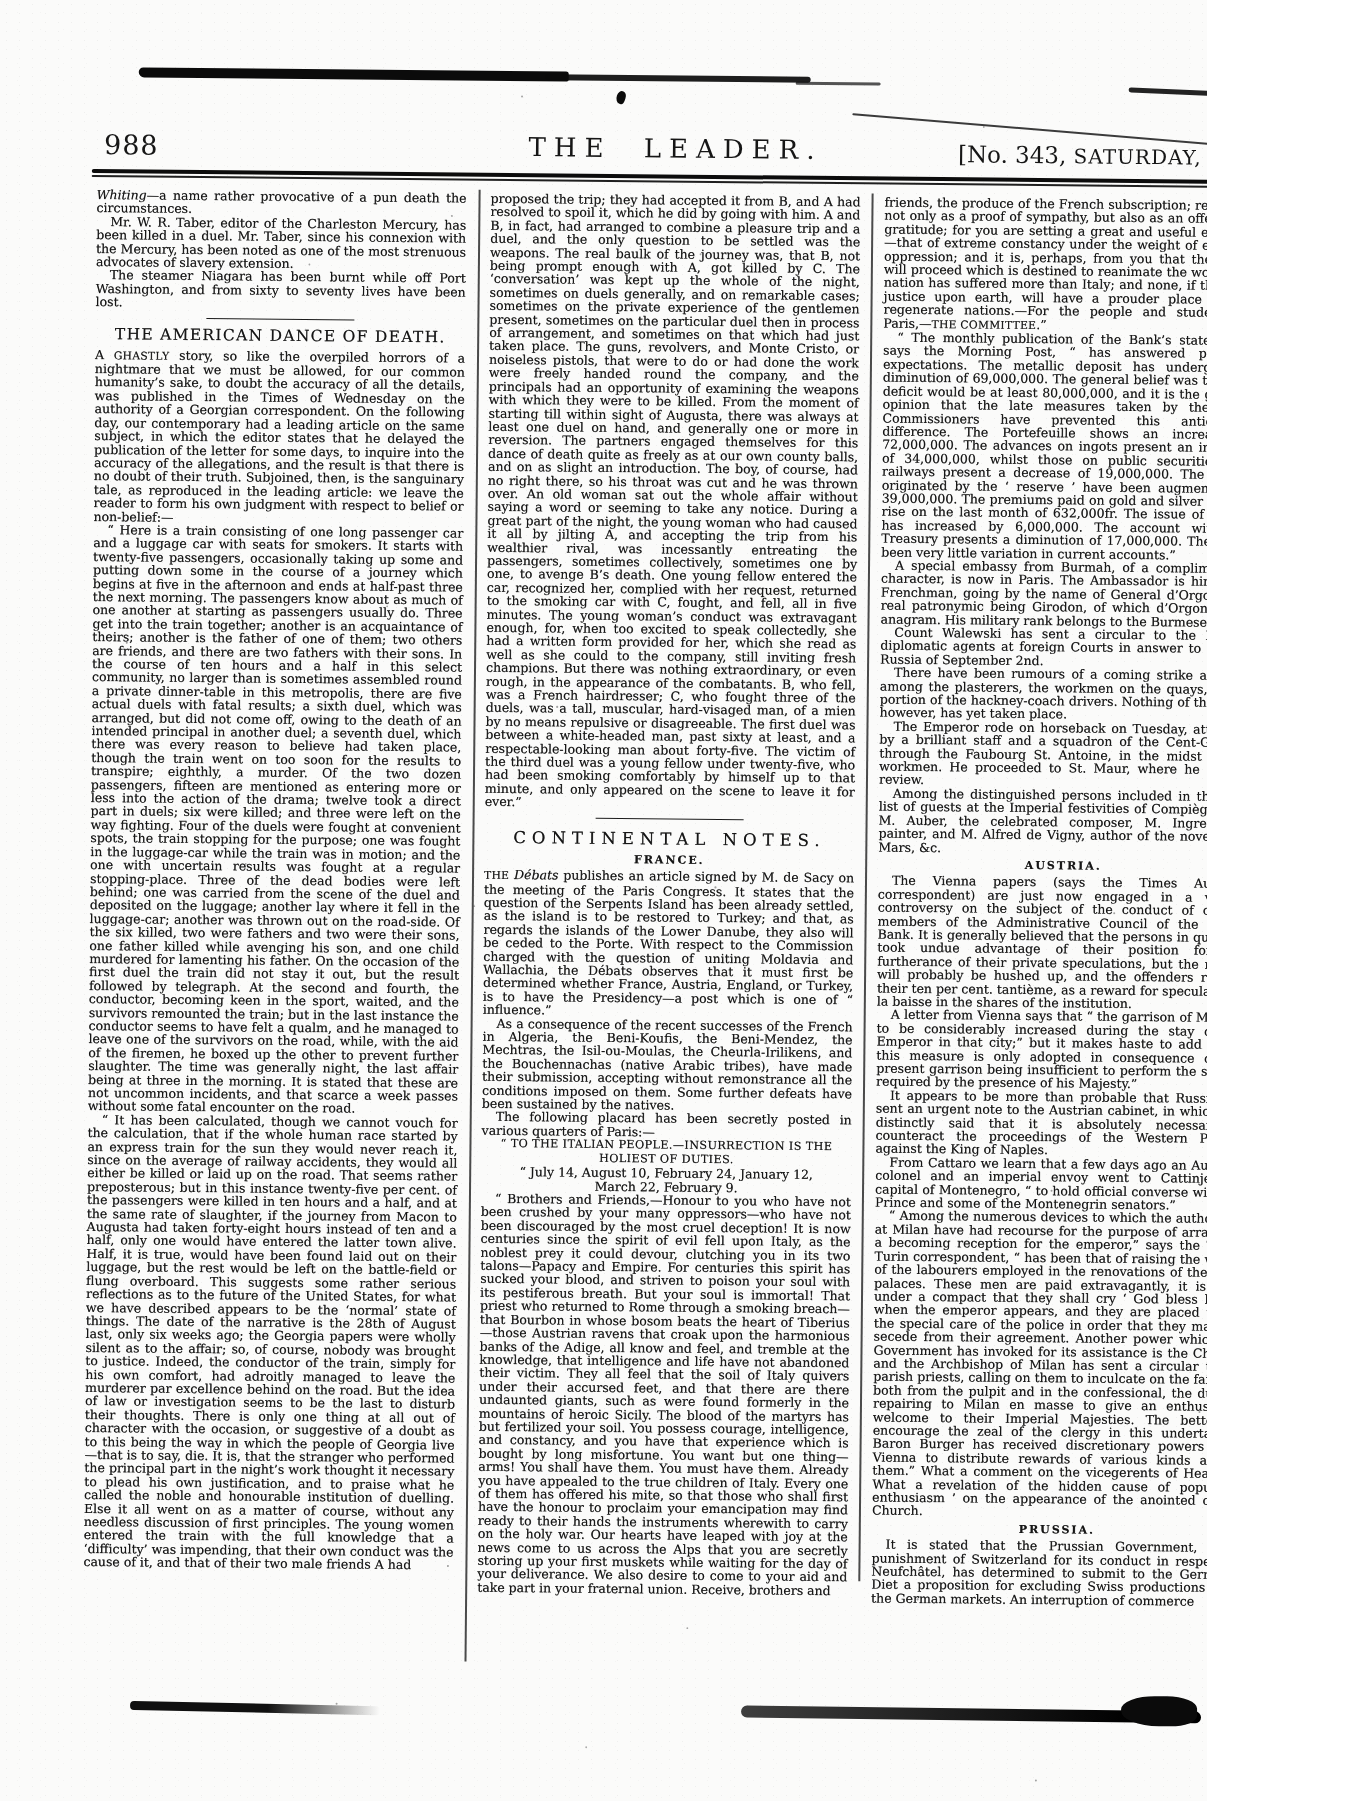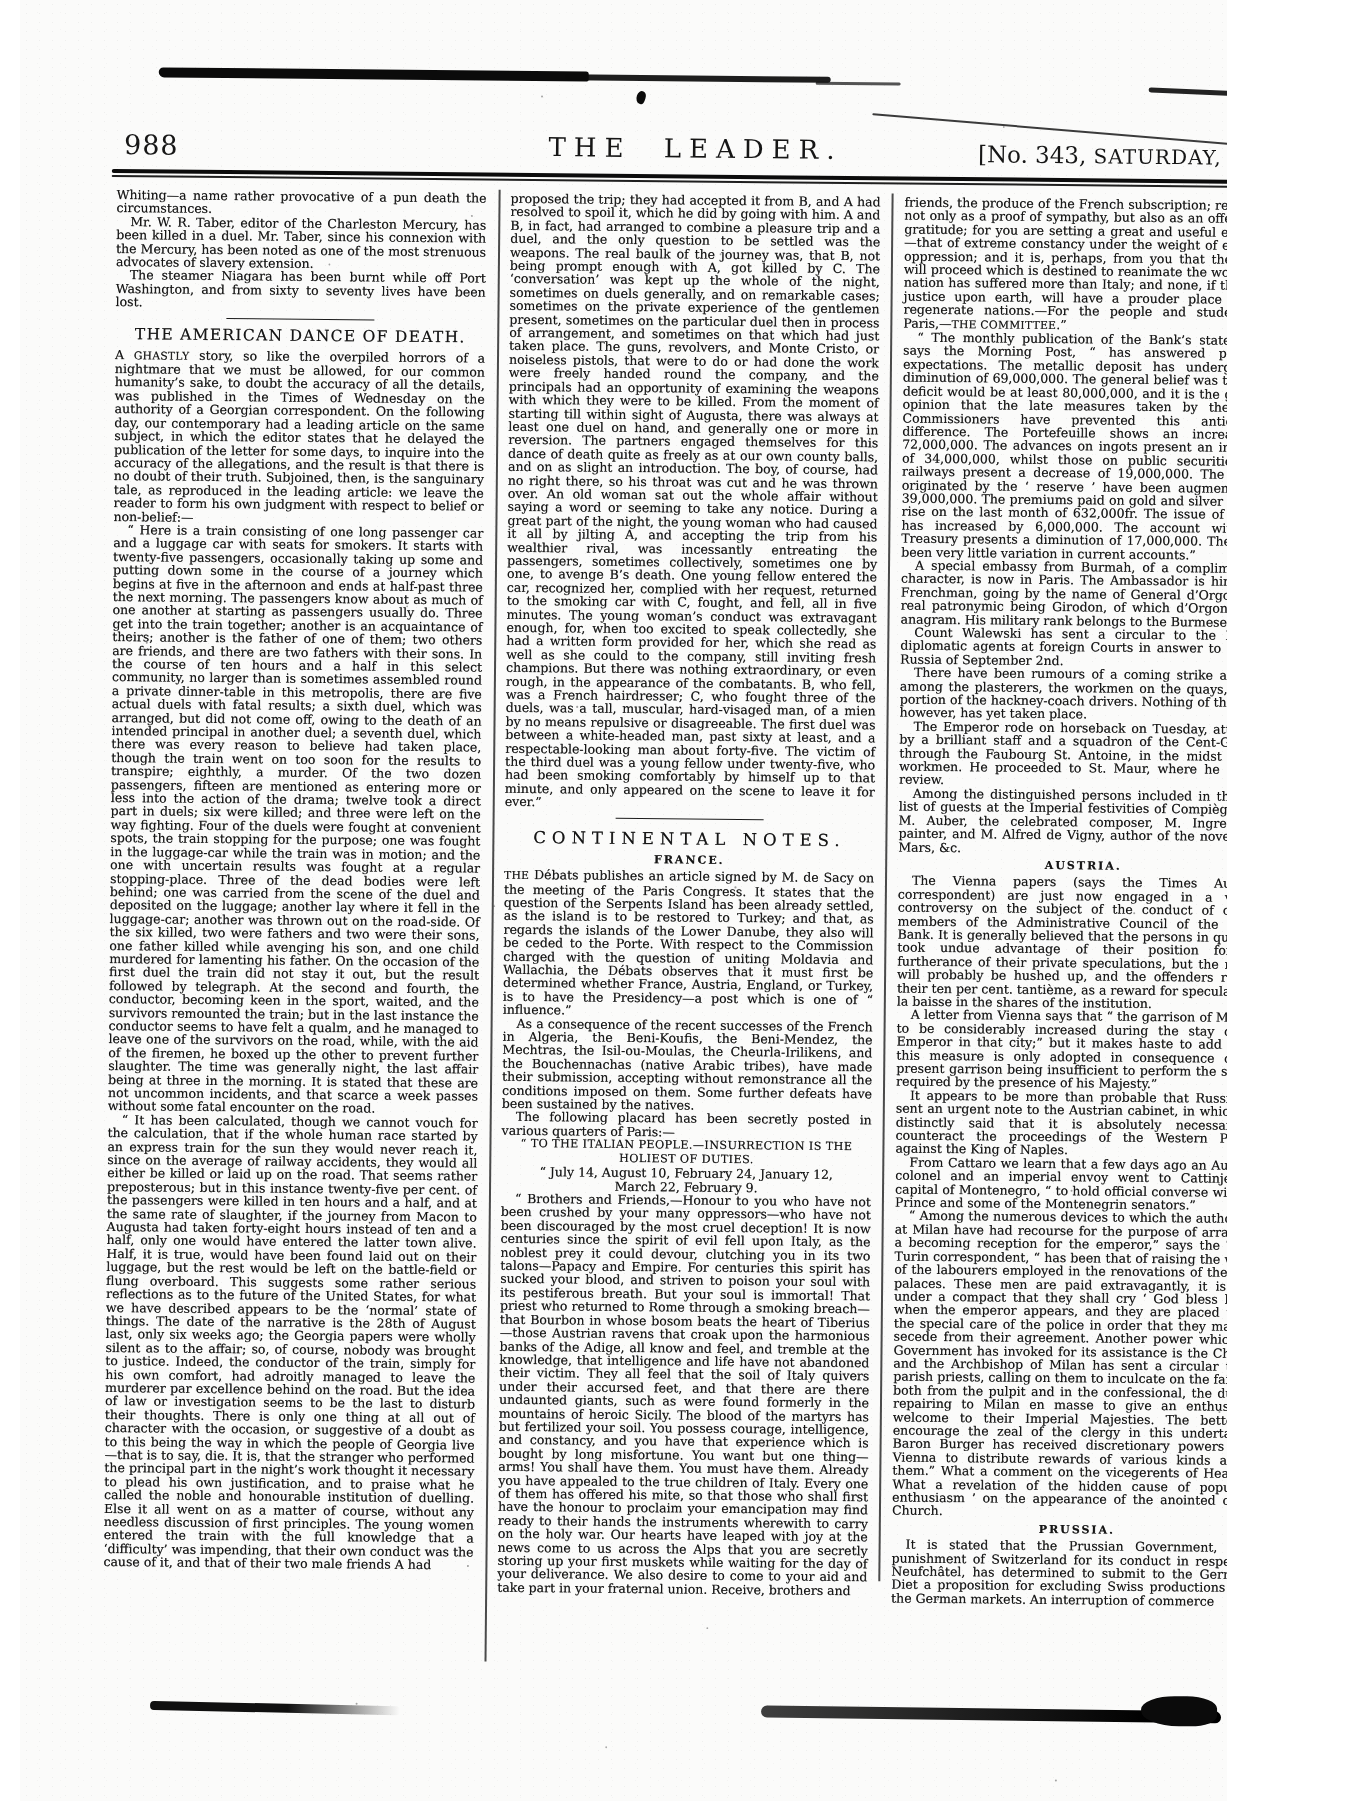--- a/index.html
+++ b/index.html
@@ -6,40 +6,39 @@
   .page{
     position:relative;width:1207px;height:1801px;overflow:hidden;
     background-color:#fbfbfa;
     background-image:
       radial-gradient(rgba(30,30,30,0.05) 0.5px, transparent 0.7px),
       radial-gradient(rgba(30,30,30,0.035) 0.5px, transparent 0.7px);
     background-size:13px 9px, 23px 17px;
     background-position:0 0, 6px 4px;
     font-family:"DejaVu Serif","Liberation Serif",serif;
     color:#161616;
-    margin-left:20px;
   }
   .rot{position:absolute;left:0;top:0;width:1351px;height:1801px;
        transform:rotate(0.55deg);transform-origin:100px 150px;}
   
   .pagenum{position:absolute;left:104px;top:129px;font-size:27px;letter-spacing:1px;}
   .masthead{position:absolute;left:0;top:128px;width:1351px;text-align:center;
             font-size:26px;letter-spacing:8px;word-spacing:16px;}
   .issue{position:absolute;left:958px;top:133px;font-size:23px;white-space:nowrap;}
   .issue .day{font-size:20px;letter-spacing:1px;}
   .double-rule{position:absolute;left:92px;top:169px;width:1274px;}
   .double-rule .ra{height:3.6px;background:#0c0c0c;border-radius:2px;}
   .double-rule .rb{height:1.8px;background:#0c0c0c;margin-top:2.6px;border-radius:2px;opacity:.92;}
   
   .columns{position:absolute;left:97px;top:188px;width:1158px;display:flex;gap:24px;}
   .col{flex:1 1 0;font-size:12.5px;line-height:13.4px;text-align:justify;
        text-shadow:0.2px 0.2px 0.35px rgba(25,25,25,0.6);}
   .col p{margin:0;}
   .col p.ind{text-indent:14px;}
-  .it{}
+  .it{font-style:italic;}
   .caps{font-size:10.7px;letter-spacing:0.3px;}
   h2.story{font-size:15.5px;font-weight:400;text-align:center;letter-spacing:1.3px;
            margin:7px 0 5px;line-height:18px;}
   h2.notes{font-size:16.5px;font-weight:400;text-align:center;letter-spacing:6px;
            margin:10px 0 3px;line-height:20px;}
   h3.subhead{font-size:11px;font-weight:700;text-align:center;letter-spacing:2px;margin:4px 0 3px;}
   .hr-short{width:148px;border:0;border-top:1.9px solid #1c1c1c;margin:8px auto 7px;}
   .center{text-align:center;text-indent:0;}
   .placard-head{font-size:11.2px;letter-spacing:0.4px;line-height:14px;}
   

